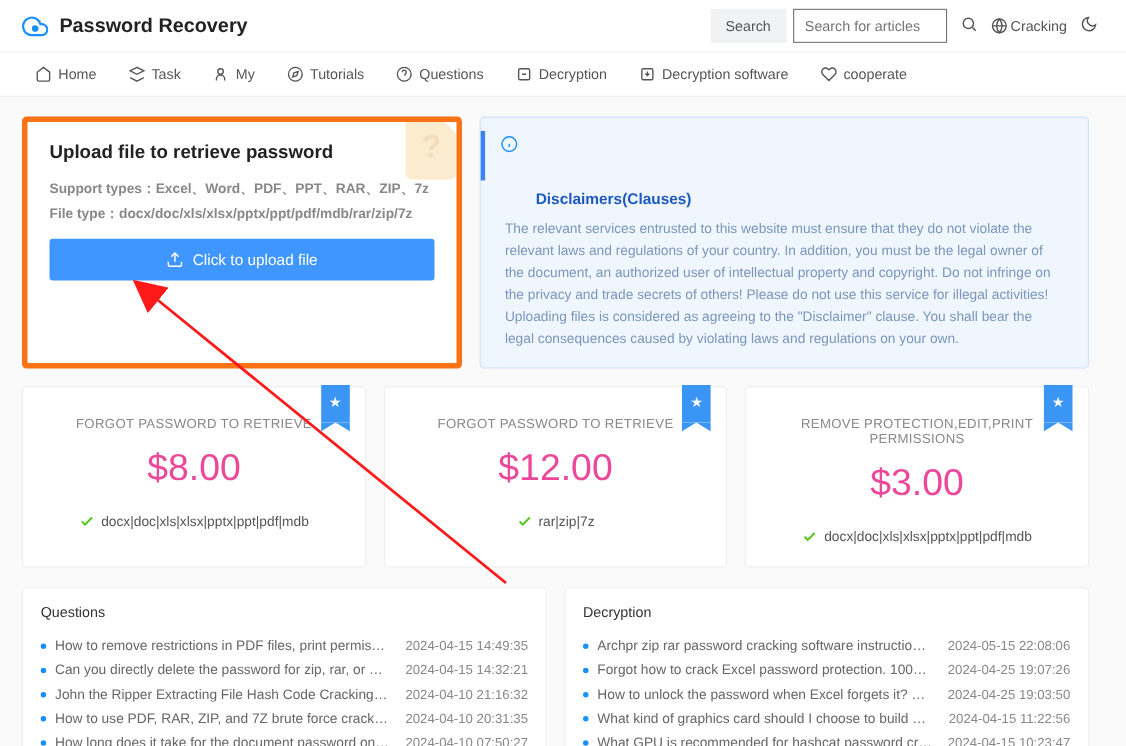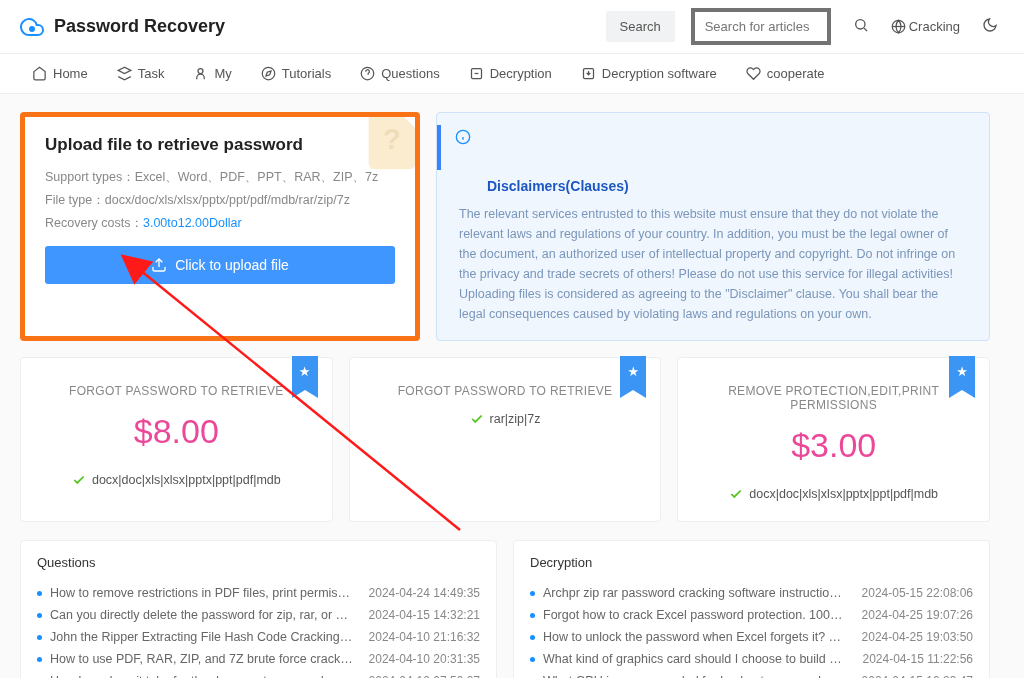--- a/index.html
+++ b/index.html
@@ -1,36 +1,36 @@
 <!DOCTYPE html>
 <html><head>
 <meta charset="utf-8">
 <style>
 * { margin: 0; padding: 0; box-sizing: border-box; }
 body { font-family: -apple-system, BlinkMacSystemFont, "Segoe UI", Arial, sans-serif; background: #fafafa; color: #333; font-size: 13px; }
 
 .header { display: flex; align-items: center; padding: 8px 20px; background: #fff; border-bottom: 1px solid #eee; }
 .logo-icon { width: 24px; height: 24px; margin-right: 10px; color: #1890ff; }
 .brand { font-size: 18px; font-weight: 600; color: #222; }
-.header-right { margin-left: auto; display: flex; align-items: center; gap: 16px; }
+.header-right { margin-left: auto; display: flex; align-items: center; gap: 6px; }
 .search-label { background: #f1f2f3; padding: 8px 14px; color: #555; font-size: 13px; border-radius: 2px 0 0 2px; }
-.search-input { border: 4px solid #737373; padding: 7px 10px; font-size: 13px; width: 140px; color: #555; }
+.search-input { border: 1px solid #737373; padding: 7px 10px; font-size: 13px; width: 140px; color: #555; }
 .icon-btn { background: none; border: none; padding: 6px; cursor: pointer; color: #555; }
 .lang-btn { display: flex; align-items: center; gap: 3px; background: none; border: none; cursor: pointer; color: #555; font-size: 13px; }
 
 .nav { display: flex; gap: 29px; padding: 12px 32px; border-bottom: 1px solid #eee; background: #fff; }
 .nav-item { display: flex; align-items: center; gap: 6px; color: #555; font-size: 13px; cursor: pointer; }
 .nav-item svg { width: 15px; height: 15px; }
 
 .container { padding: 18px 20px; max-width: 1010px; }
 .top-row { display: flex; gap: 16px; margin-bottom: 16px; }
 
 .upload-box { flex: 0 0 400px; background: #fff; border: 5px solid #f97316; border-radius: 4px; padding: 18px 20px; position: relative; overflow: hidden; }
 .upload-title { font-size: 17px; font-weight: 600; margin-bottom: 14px; color: #222; }
-.upload-line { font-size: 12.5px; color: #888; margin-bottom: 6px; }
+.upload-line { font-size: 12.5px; color: #888; margin-bottom: 6px; font-weight: bold; }
 .cost-value { color: #1890ff; }
 .upload-btn { background: #4096ff; color: #fff; border: none; padding: 11px 0; width: 100%; font-size: 14px; border-radius: 3px; margin-top: 14px; cursor: pointer; display: flex; align-items: center; justify-content: center; gap: 8px; }
 .doc-watermark { position: absolute; top: -12px; right: -12px; width: 70px; height: 70px; opacity: 0.35; }
 
 .disclaimer-box { flex: 1; background: #f0f6fe; border: 1px solid #cee2fa; border-radius: 4px; padding: 16px 22px; position: relative; }
 .disclaimer-top { border-left: 4px solid #3b82f6; padding-left: 14px; margin: -4px 0 8px -22px; padding-top:4px; padding-bottom:4px;}
 .info-icon { color: #1890ff; margin-bottom: 18px; }
 .disclaimer-title { color: #1d57c0; font-size: 14px; font-weight: 600; margin-bottom: 10px; padding-left: 28px; }
 .disclaimer-text { color: #7a96ba; font-size: 12.5px; line-height: 1.6; }
 
@@ -150,23 +150,20 @@
 
   <div class="top-row">
     <div class="upload-box">
       <svg class="doc-watermark" viewBox="0 0 24 24" fill="#f5c977">
           <path d="M14 2H6a2 2 0 0 0-2 2v16a2 2 0 0 0 2 2h12a2 2 0 0 0 2-2V8z"></path>
           <text x="12" y="15" text-anchor="middle" fill="#d89e3a" font-size="10" font-weight="bold">?</text>
         </svg>
       <div class="upload-title">Upload file to retrieve password</div>
       <div class="upload-line">Support types：Excel、Word、PDF、PPT、RAR、ZIP、7z</div>
       <div class="upload-line">File type：docx/doc/xls/xlsx/pptx/ppt/pdf/mdb/rar/zip/7z</div>
-      <div class="upload-line">
-        <span>Recovery costs：</span><span class="cost-value">3.00to12.00Dollar</span>
-      </div>
       <button class="upload-btn">
         <svg width="16" height="16" viewBox="0 0 24 24" fill="none" stroke="currentColor" stroke-width="2">
             <path d="M21 15v4a2 2 0 0 1-2 2H5a2 2 0 0 1-2-2v-4"></path>
             <polyline points="17 8 12 3 7 8"></polyline>
             <line x1="12" y1="3" x2="12" y2="15"></line>
           </svg>
         <span>Click to upload file</span>
       </button>
     </div>
 
@@ -195,20 +192,21 @@
             <polyline points="20 6 9 17 4 12"></polyline>
           </svg>
       <span>docx|doc|xls|xlsx|pptx|ppt|pdf|mdb</span>
     </div>
       </div>
       <div class="price-card">
     <div class="ribbon">
           <span class="ribbon-star">★</span>
         </div>
     <div class="card-label">FORGOT PASSWORD TO RETRIEVE</div>
+    <div class="card-price">$12.00</div>
     <div class="card-types">
       <svg class="check-ico" width="14" height="14" viewBox="0 0 24 24" fill="none" stroke="currentColor" stroke-width="3">
             <polyline points="20 6 9 17 4 12"></polyline>
           </svg>
       <span>rar|zip|7z</span>
     </div>
       </div>
       <div class="price-card">
     <div class="ribbon">
           <span class="ribbon-star">★</span>
@@ -224,21 +222,21 @@
       </div>
     </div>
 
   <div class="lists-row">
     <div class="list-box">
       <div class="list-title">Questions</div>
       <div id="questions-items">
           <div class="list-item">
             <span class="bullet"></span>
       <span class="item-text">How to remove restrictions in PDF files, print permissions in PDF files, and ...</span>
-      <span class="item-date">2024-04-24 14:49:35</span>
+      <span class="item-date">2024-04-15 14:49:35</span>
           </div>
           <div class="list-item">
             <span class="bullet"></span>
       <span class="item-text">Can you directly delete the password for zip, rar, or 7z compressed files? ...</span>
       <span class="item-date">2024-04-15 14:32:21</span>
           </div>
           <div class="list-item">
             <span class="bullet"></span>
       <span class="item-text">John the Ripper Extracting File Hash Code Cracking Tutorial</span>
       <span class="item-date">2024-04-10 21:16:32</span>

